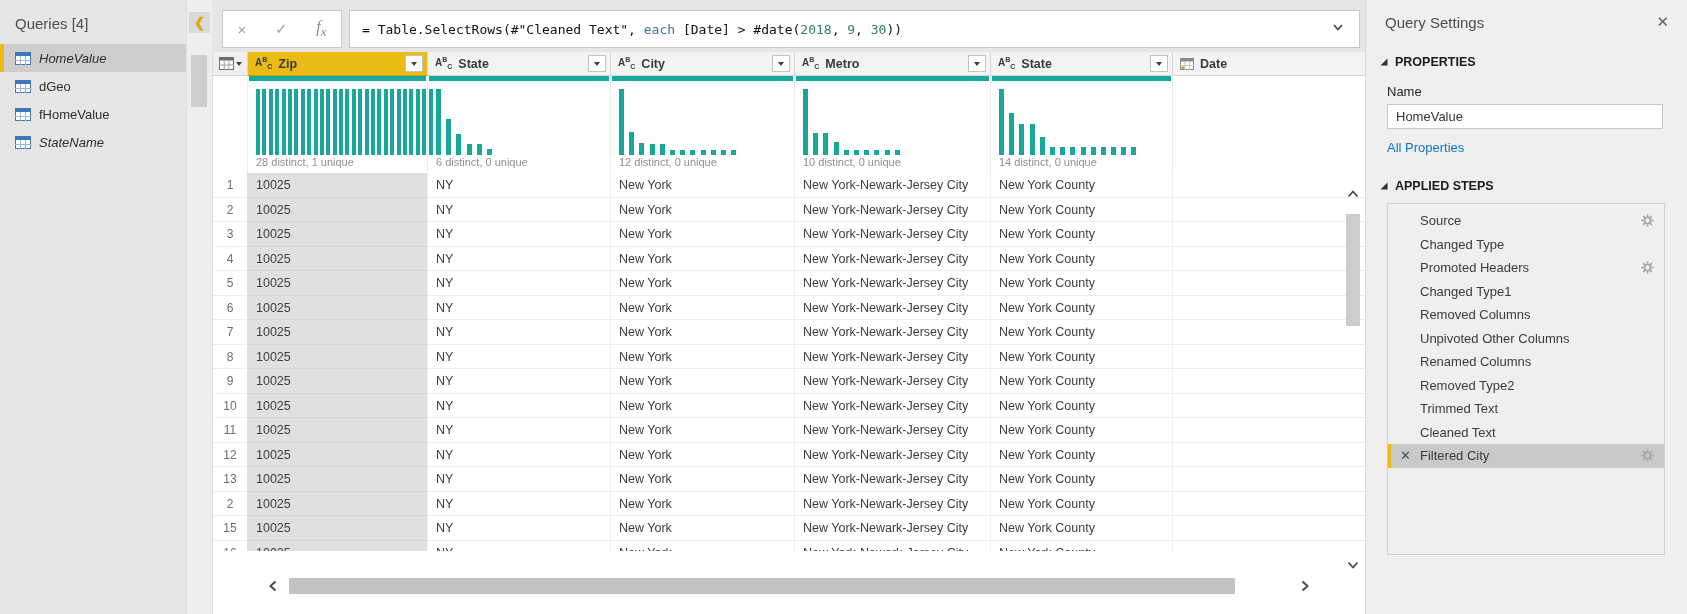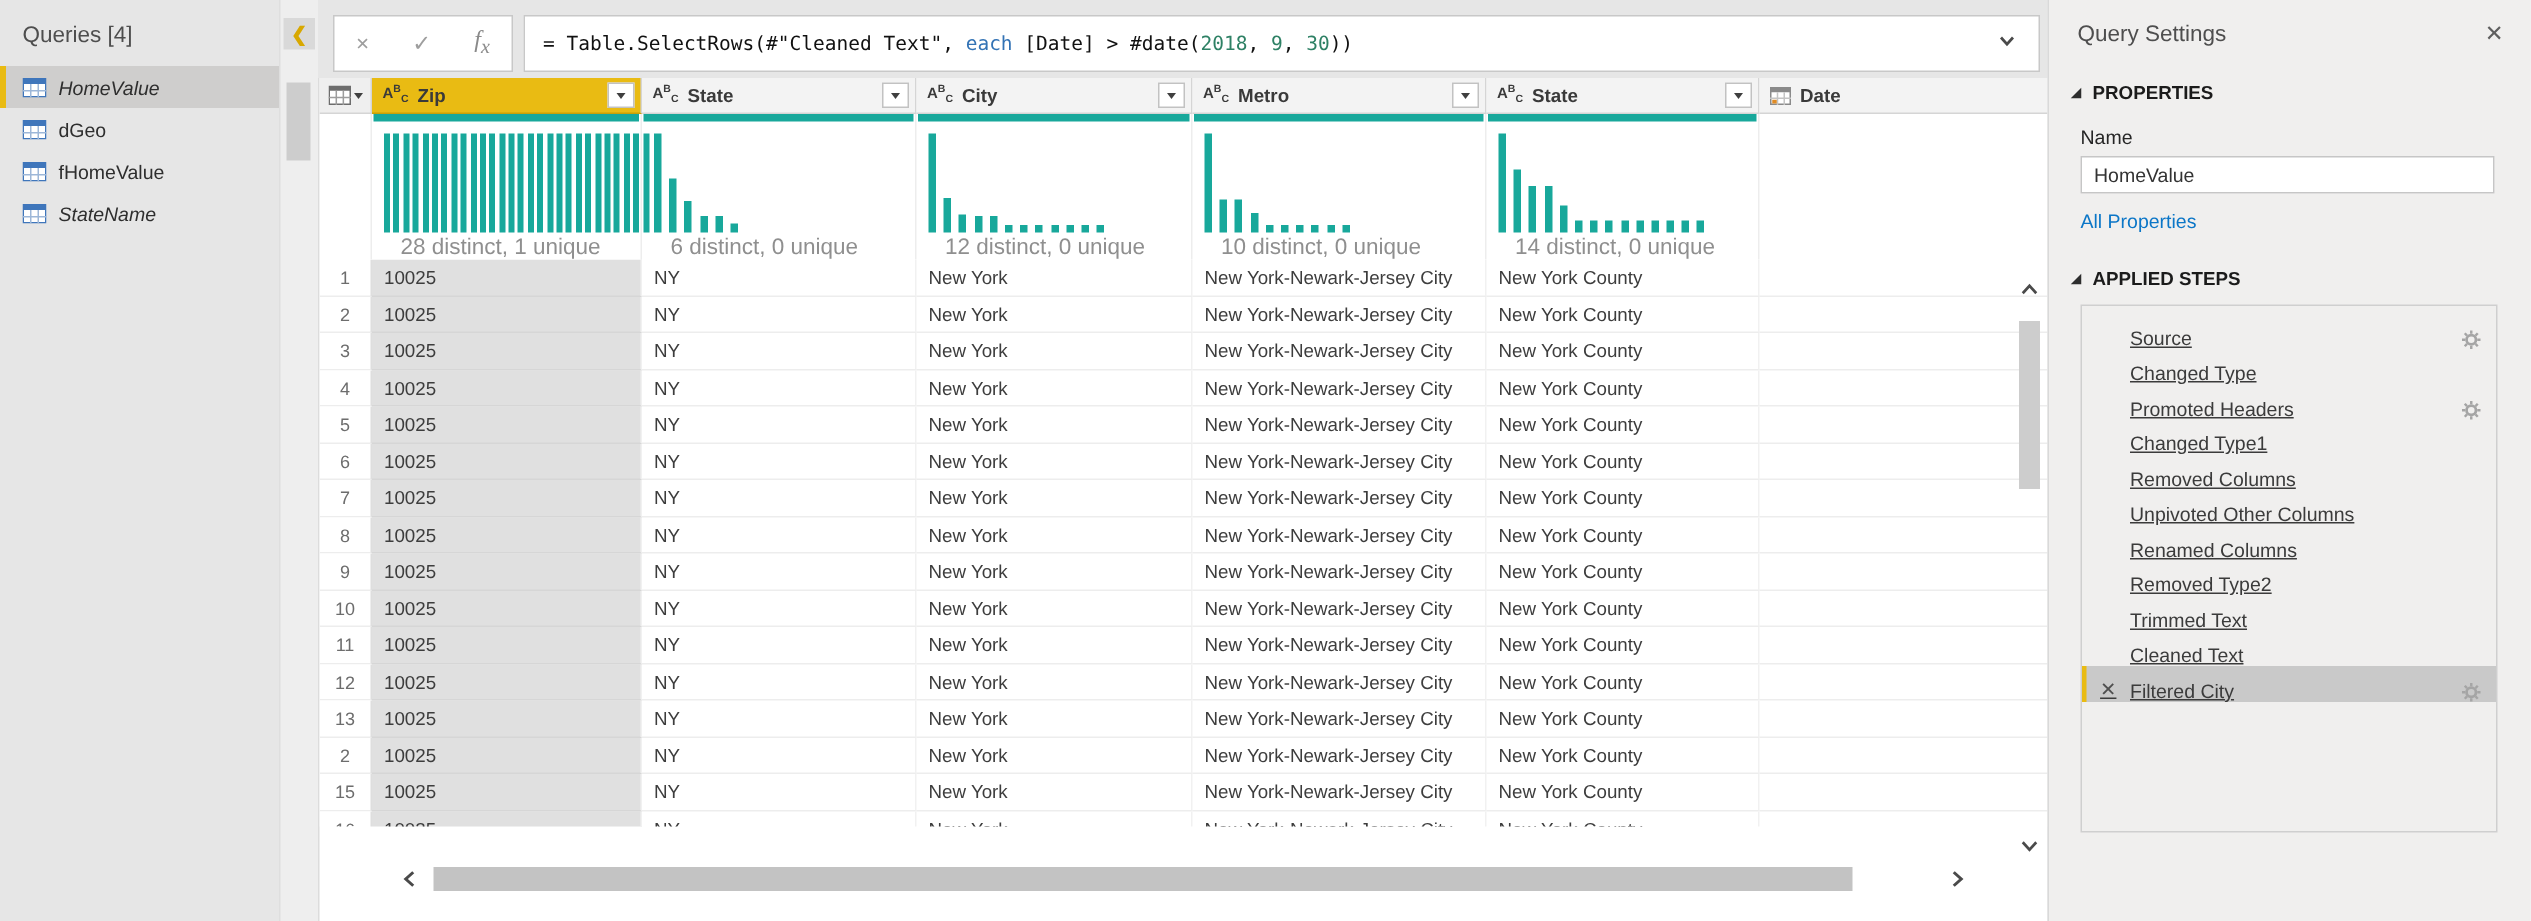--- a/index.html
+++ b/index.html
@@ -52,21 +52,21 @@
   .caret { width:0; height:0; border-left:3.5px solid transparent; border-right:3.5px solid transparent; border-top:4px solid #3f3f3f; }
   .abc-icon { font-size:10px; font-weight:700; color:#3a3a3a; line-height:1; white-space:nowrap; }
   .abc-icon sup { font-size:7px; } .abc-icon sub { font-size:7px; }
 
   #grid-hist { display:flex; height:97px; width:1200px; background:#fff; }
   .hist-corner { width:35px; flex:none; border-right:1px solid #ededed; }
   .hist-cell { flex:none; display:flex; flex-direction:column; border-right:1px solid #ededed; }
   .qbar { height:5px; margin:0 1px; }
   .bars { flex:1; display:flex; align-items:flex-end; padding:7px 4px 1px 8px; }
   .bar { flex:none; }
-  .stats { height:17px; font-size:15px; color:#8f8f8f; padding-left:8px; white-space:nowrap;margin-left:11px; }
+  .stats { height:17px; font-size:11px; color:#8f8f8f; padding-left:8px; white-space:nowrap; }
 
   #grid-rows { height:378px; overflow:hidden; background:#fff; width:1200px; }
   .grid-row { display:flex; height:24.5px; line-height:24px; font-size:12.5px; color:#3d3d3d; width:1200px; }
   .row-num { width:35px; flex:none; text-align:center; color:#6d6d6d; font-size:12px;
              border-right:1px solid #dedede; border-bottom:1px solid #ededed; background:#fff; }
   .cell { flex:none; padding-left:8px; border-right:1px solid #f1f1f1; border-bottom:1px solid #ededed;
           white-space:nowrap; overflow:hidden; }
   .cell.selected-col { background:#e0e0e0; border-bottom-color:#d6d6d6; }
 
   
@@ -85,22 +85,22 @@
   .sp-title { font-size:15px; color:#4e4e4e; }
   .sp-close { color:#5f5f5f; font-size:15px; cursor:default; }
   .section-heading { display:flex; align-items:center; gap:7px; font-size:12.5px; font-weight:700;
                      color:#1b1b1b; margin:24px 0 0 14px; }
   .name-label { margin:15px 0 5px 21px; font-size:13px; color:#262626; }
   .name-input { display:block; margin-left:21px; width:276px; height:25px; border:1px solid #c6c6c6;
                 background:#fff; font-size:13px; color:#333; padding:0 8px;
                 font-family:"Liberation Sans","DejaVu Sans",sans-serif; }
   .all-props { margin:11px 0 0 21px; font-size:13px; color:#0b76c7; cursor:default; width:max-content; }
   #steps-box { margin:10px 0 0 21px; width:278px; height:352px; border:1px solid #cfcfcf; padding-top:5px; overflow:hidden; }
-  .step { height:23.5px; display:flex; align-items:flex-end; font-size:13px; color:#3b3b3b;
-          padding-right:10px; border-left:3px solid transparent; cursor:default;text-decoration:underline; }
+  .step { height:23.5px; display:flex; align-items:center; font-size:13px; color:#3b3b3b;
+          padding-right:10px; border-left:3px solid transparent; cursor:default; }
   .step .x { width:29px; text-align:center; color:#4f4f4f; font-size:13px; font-weight:700; visibility:hidden; }
   .step .slabel { flex:1; }
   .step.selected { background:#c9c9c9; border-left-color:#e9bb13; }
   .step.selected .x { visibility:visible; }
   .step .gear { display:flex; }
 </style>
 </head>
 <body>
 
 <div id="app">

